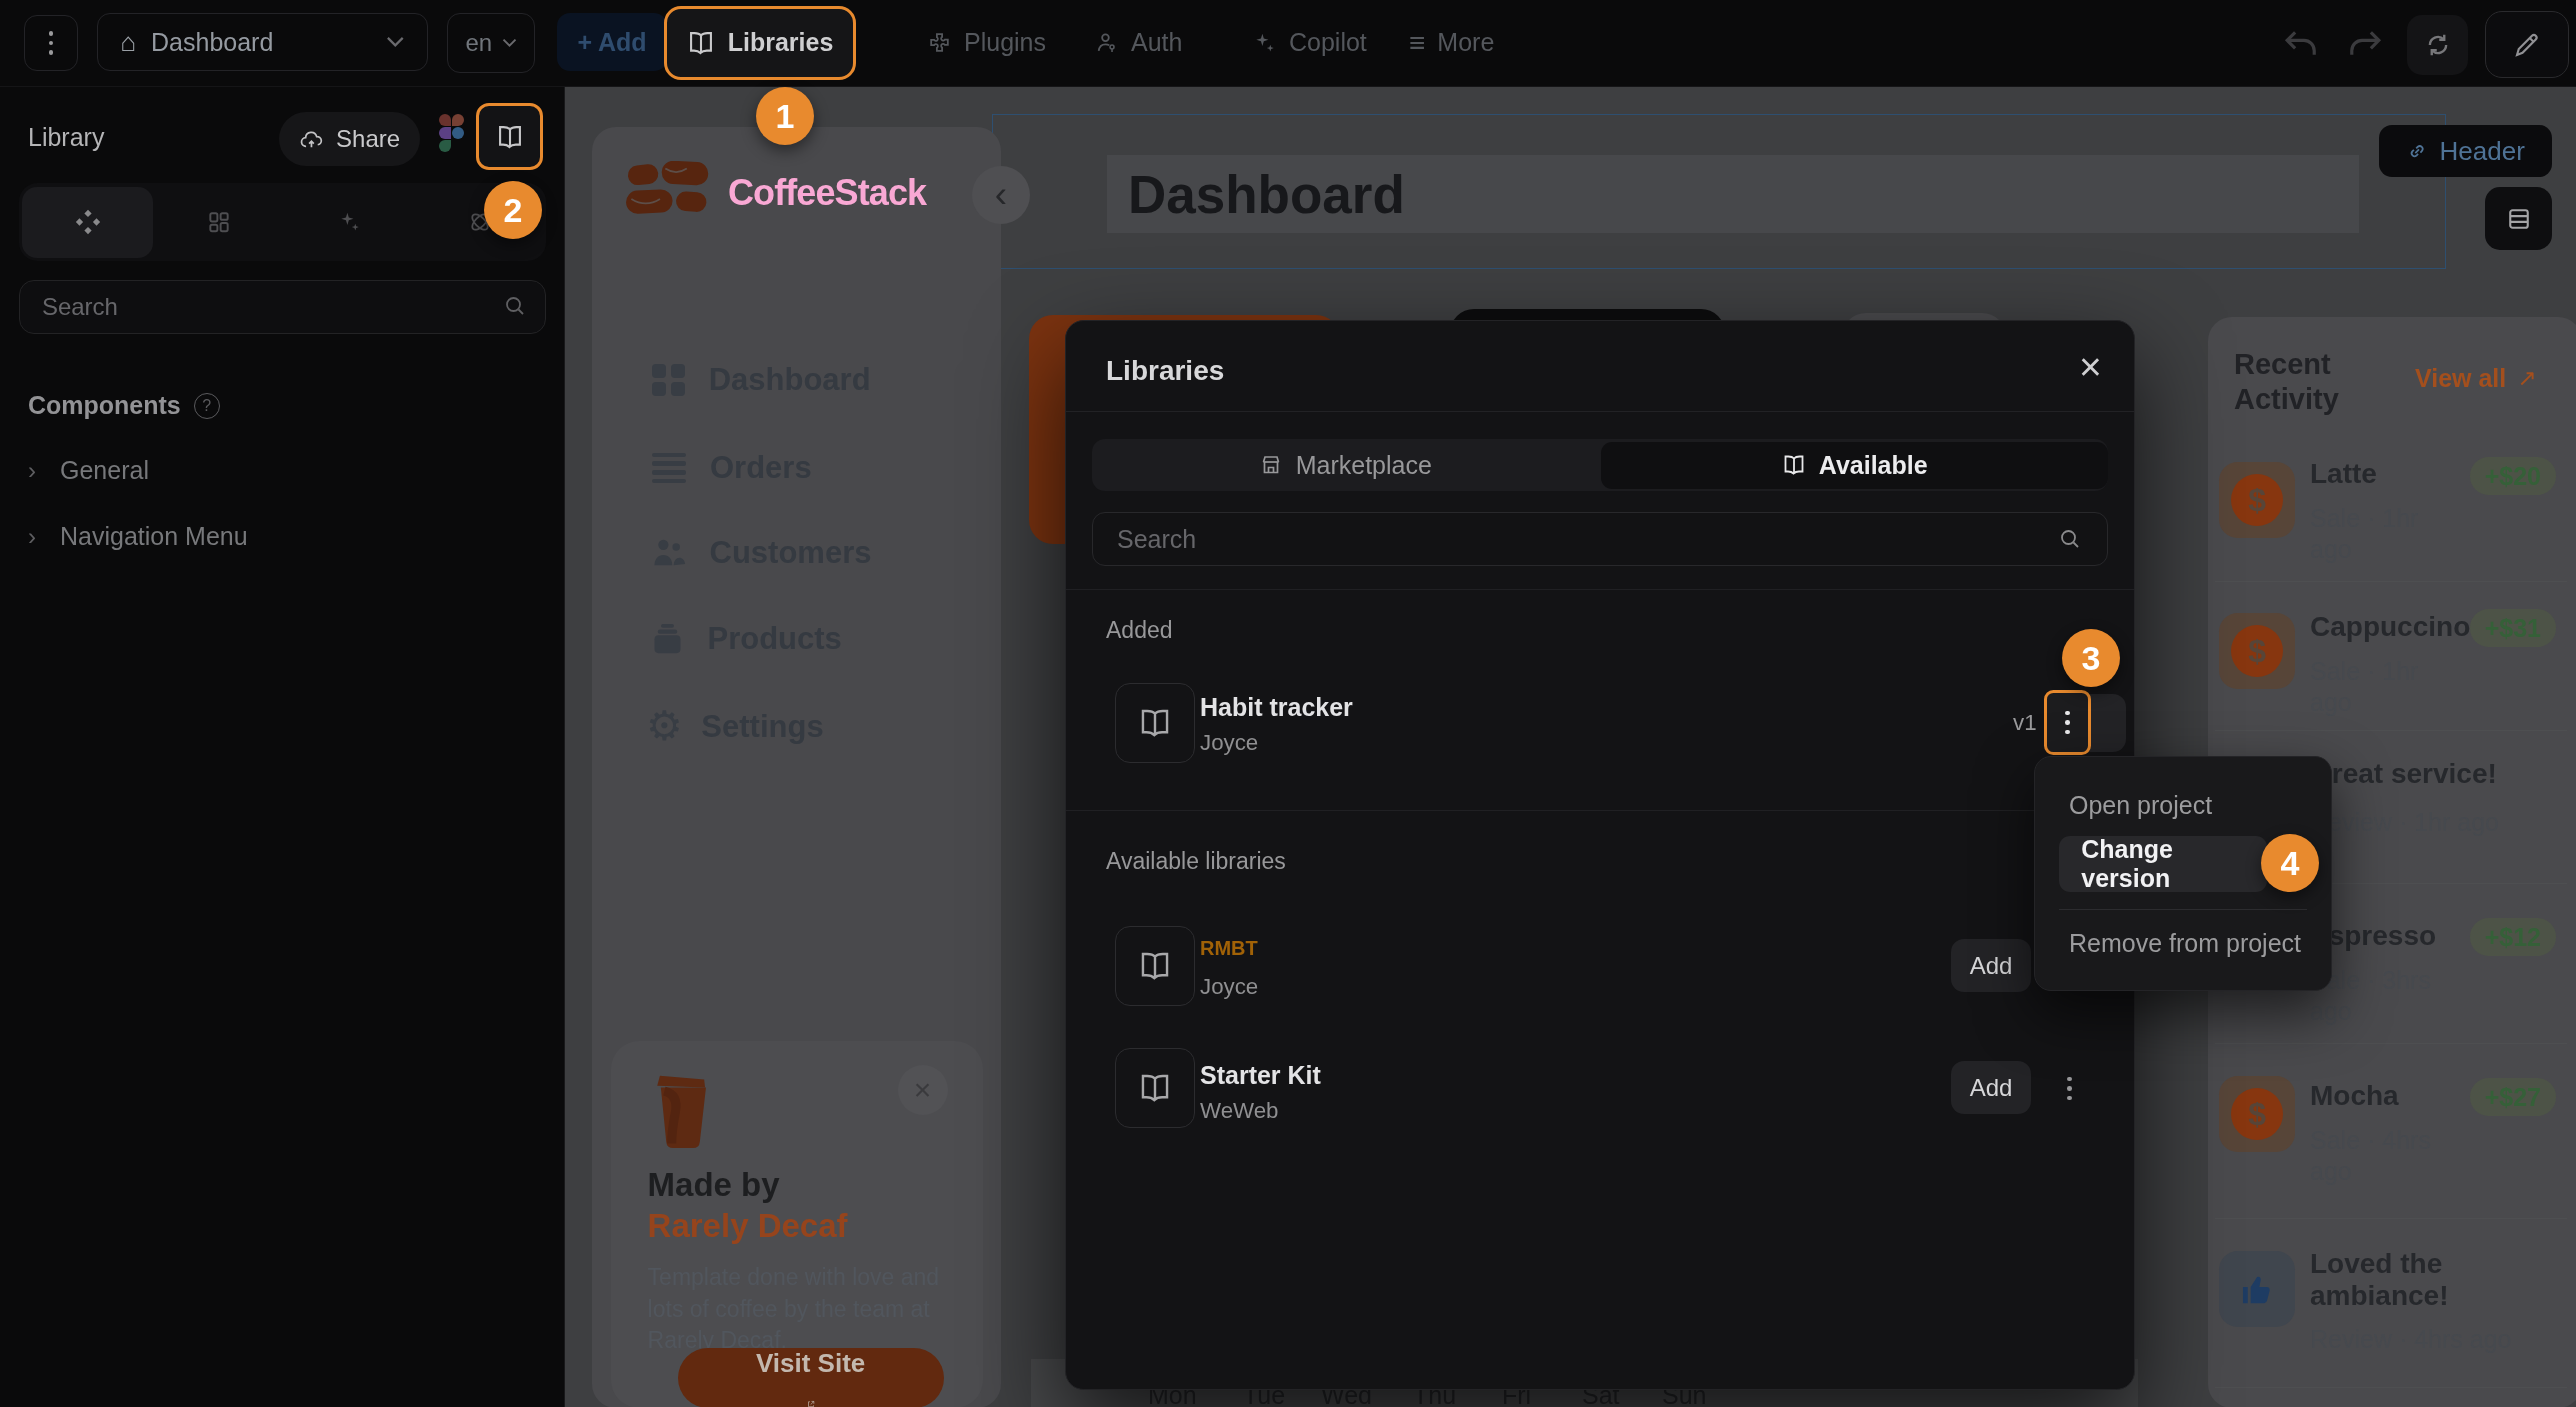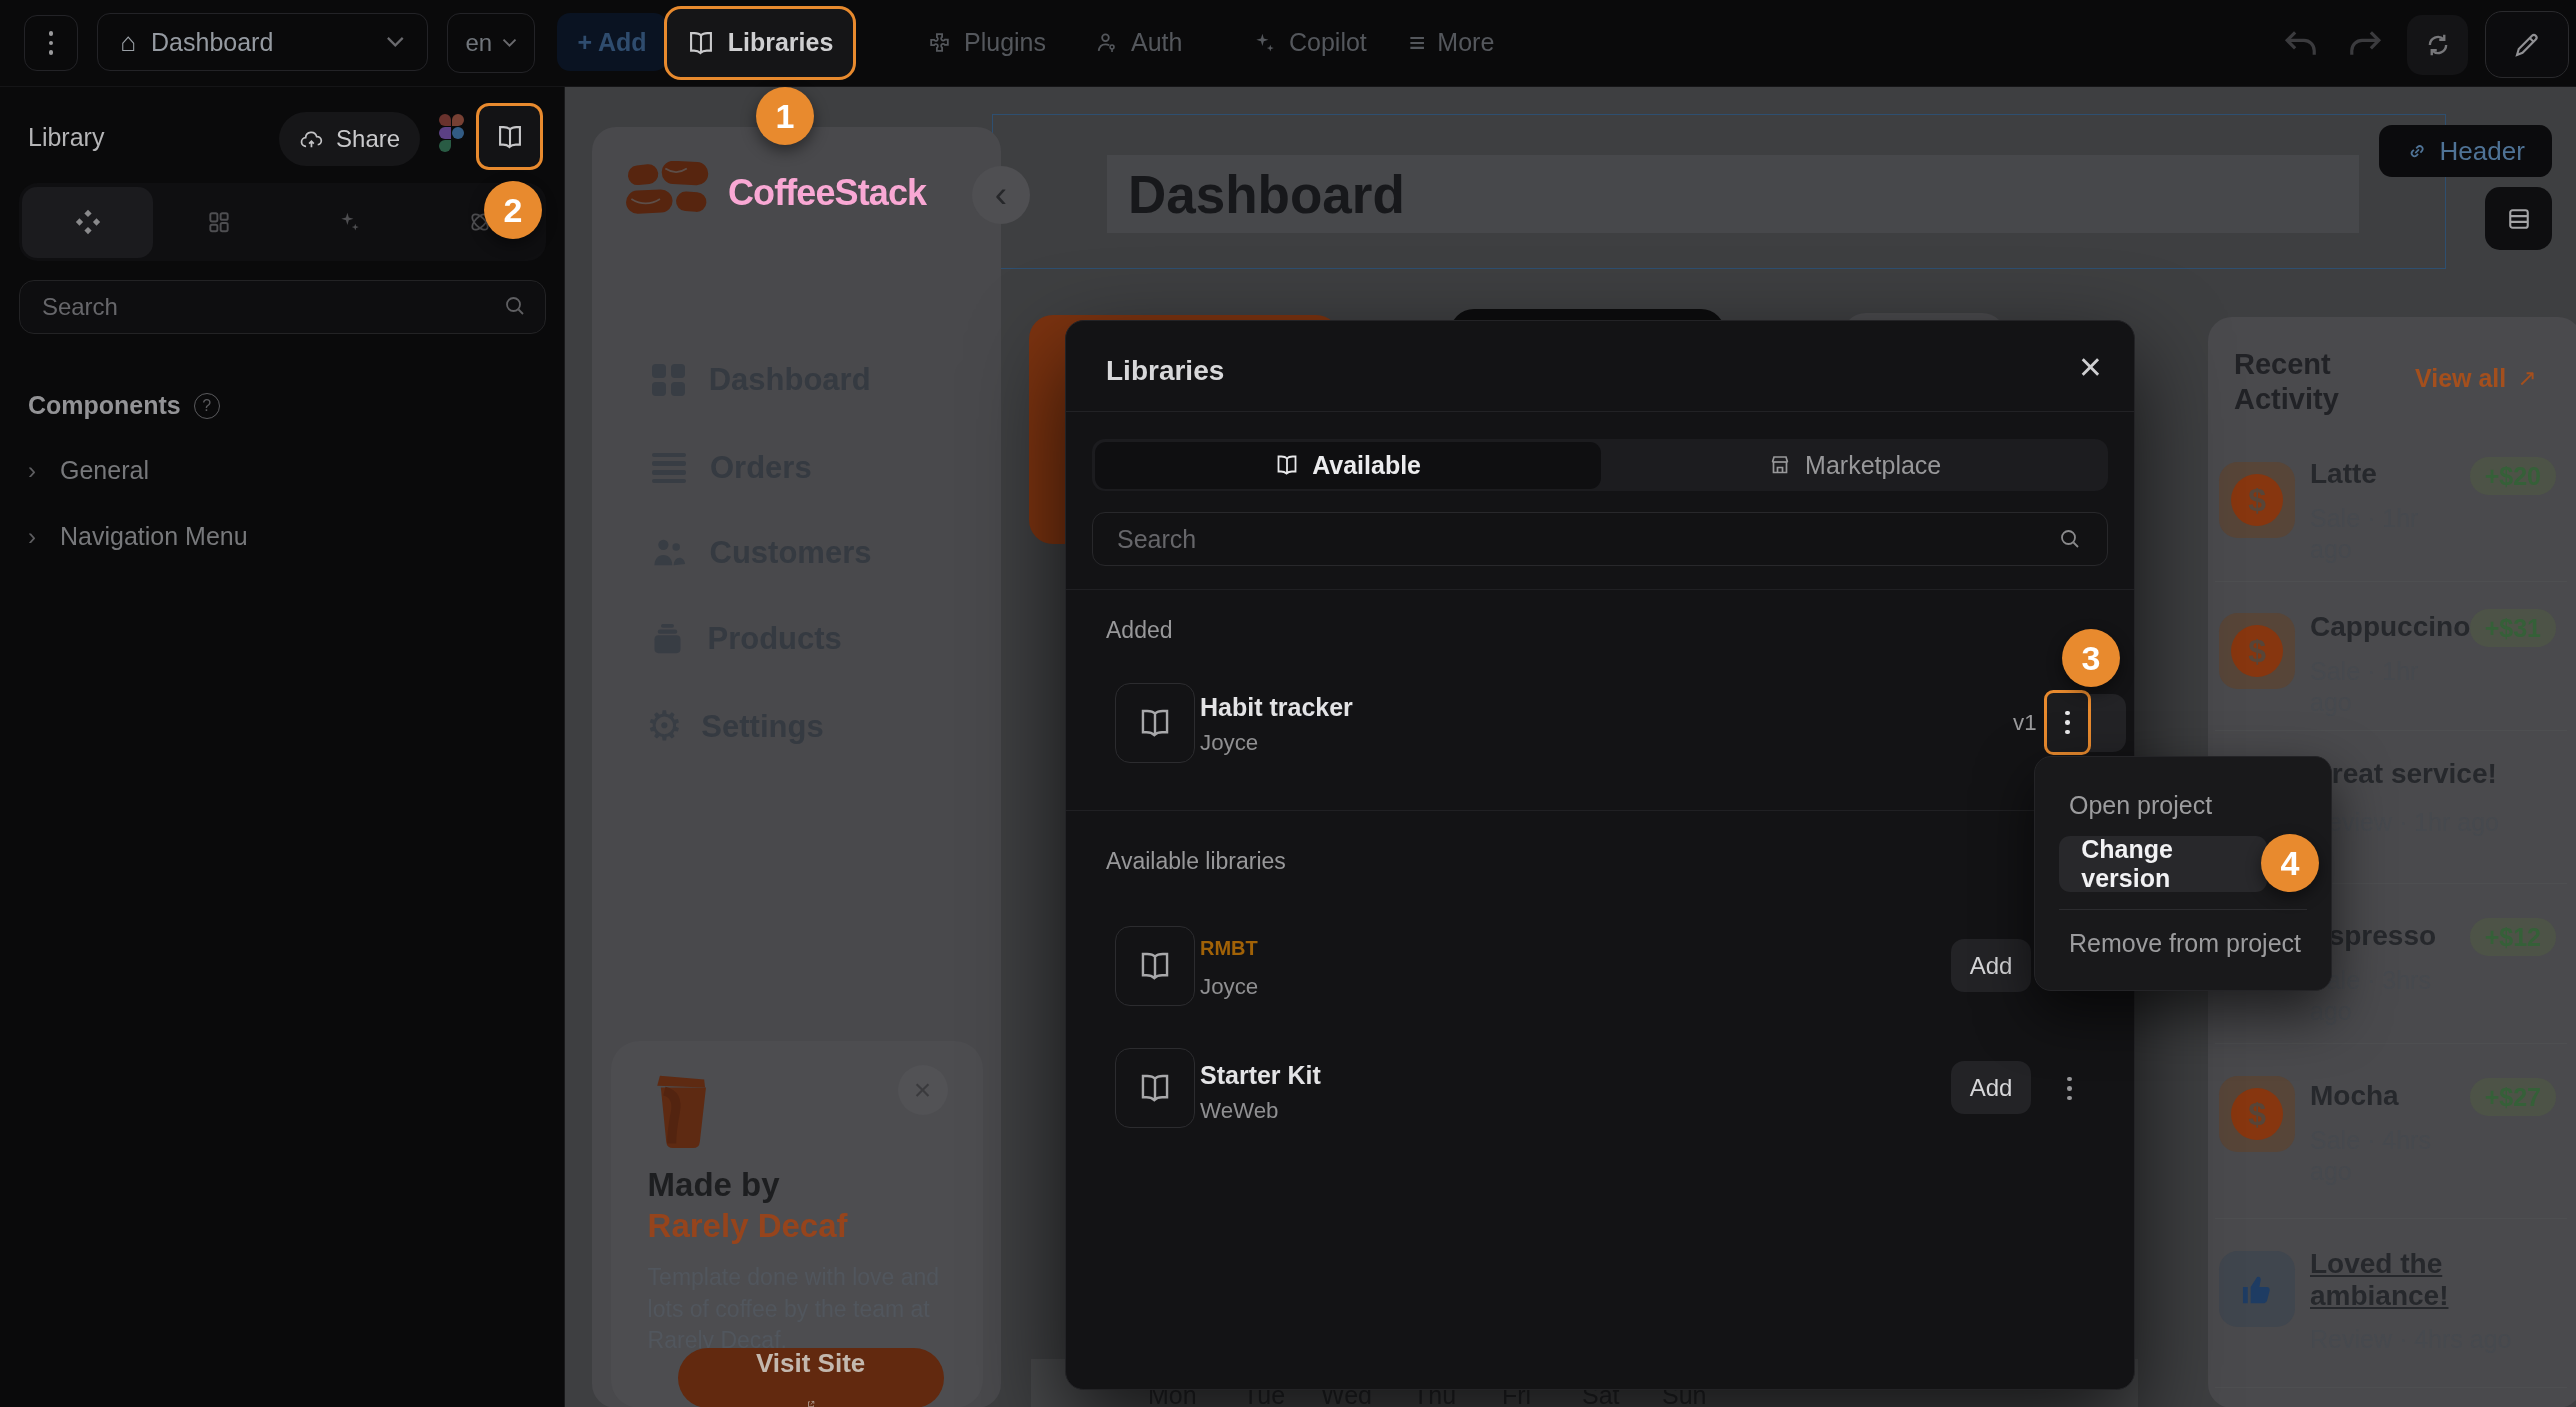--- a/index.html
+++ b/index.html
@@ -367,48 +367,48 @@
     <span class="abs" style="left:102px;top:763px;font-size:28px;font-weight:700;color:#26282c;">Mocha</span>
     <span class="abs badge" style="right:26px;top:761px;">+$27</span>
     <span class="abs" style="left:102px;top:808px;width:140px;font-size:25px;color:#46494e;line-height:1.25;">Sale · 4hrs ago</span>
     <div class="abs divline" style="left:7.4px;top:901px;width:352px;"></div>
 
     <div class="abs flex" style="left:11.2px;top:934px;width:76px;height:76px;background:#40464e;border-radius:18.6px;justify-content:center;">
         <svg width="41" height="41" viewBox="0 0 24 24">
           <path d="M3.5 10.5h2.8V20H3.5z M8 20h7.6c1 0 1.8-.6 2-1.5l1.5-5.8c.3-1.1-.5-2.1-1.6-2.1h-4.4l.8-4.1c.2-1-.5-1.9-1.4-1.9-.5 0-1 .3-1.2.8L8 10.5z" fill="#1e3c63"></path>
         </svg>
       </div>
-    <span class="abs" style="left:102px;top:931px;width:168px;font-size:28px;font-weight:700;color:#26282c;line-height:1.15;text-decoration:underline;">Loved the ambiance!</span>
+    <span class="abs" style="left:102px;top:931px;width:168px;font-size:28px;font-weight:700;color:#26282c;line-height:1.15;">Loved the ambiance!</span>
     <span class="abs" style="left:102px;top:1007px;width:223px;font-size:25px;color:#46494e;line-height:1.25;">Review · 4hrs ago</span>
     <div class="abs divline" style="left:7.4px;top:1070px;width:352px;"></div>
   </div>
 </div>
 
 <div id="modal" class="abs">
   <span class="abs" style="left:40px;top:34px;font-size:28px;font-weight:600;color:#d8d8da;">Libraries</span>
   <span class="abs" style="left:1013px;top:24px;font-size:39px;color:#cfcfd1;font-weight:300;">×</span>
   <div class="abs" style="left:0;top:90px;width:1068px;height:0.9px;background:#222225;"></div>
 
   <div class="abs flex" style="left:26px;top:118px;width:1016px;height:52px;background:#1c1c1f;border-radius:13px;">
-    <div class="flex" style="width:508px;height:47px;margin-left:2.8px;background:#0f0f11;border-radius:11.2px;justify-content:center;gap:13px;">
-      <svg width="24" height="24" viewBox="0 0 24 24">
-          <path d="M3.5 3.5h3c2 0 4 .3 5.5 2c1.5-1.7 3.5-2 5.5-2h3v15h-3.5c-2 0-4 .5-5.5 2c-1.5-1.5-3.5-2-5.5-2H3.5z M12 5.5v15" stroke="#e8e8ea" stroke-width="1.8" fill="none"></path>
-        </svg>
-      <span style="color:#ececee;font-size:25px;font-weight:600;">Available</span>
-    </div>
     <div class="flex" style="width:508px;height:47px;justify-content:center;gap:13px;">
       <svg width="24" height="24" viewBox="0 0 24 24">
           <g stroke="#98989a" stroke-width="1.7" fill="none">
             <path d="M4.5 9L6 4h12l1.5 5"></path>
             <path d="M5.5 9v10.5h13V9"></path>
             <path d="M9.5 19.5v-5h5v5"></path>
             <path d="M4.5 9h15"></path>
           </g>
         </svg>
       <span style="color:#98989a;font-size:25px;">Marketplace</span>
+    </div>
+    <div class="flex" style="width:508px;height:47px;margin-left:2.8px;background:#0f0f11;border-radius:11.2px;justify-content:center;gap:13px;">
+      <svg width="24" height="24" viewBox="0 0 24 24">
+          <path d="M3.5 3.5h3c2 0 4 .3 5.5 2c1.5-1.7 3.5-2 5.5-2h3v15h-3.5c-2 0-4 .5-5.5 2c-1.5-1.5-3.5-2-5.5-2H3.5z M12 5.5v15" stroke="#e8e8ea" stroke-width="1.8" fill="none"></path>
+        </svg>
+      <span style="color:#ececee;font-size:25px;font-weight:600;">Available</span>
     </div>
   </div>
 
   <input class="abs" style="left: 26px; top: 191px; width: 1016px; height: 54px; box-sizing: border-box; background: rgb(18, 18, 20); border: 0.9px solid rgb(40, 40, 43); border-radius: 13px; color: rgb(170, 170, 172); font-size: 25px; padding: 0px 65px 0px 24px; font-family: inherit;" placeholder="Search">
   <svg class="abs" style="left:992px;top:206px;" width="24" height="24" viewBox="0 0 24 24">
       <circle cx="10.5" cy="10.5" r="6.5" stroke="#8a8a8c" stroke-width="1.8" fill="none"></circle>
       <path d="M15.5 15.5l4.5 4.5" stroke="#8a8a8c" stroke-width="1.8"></path>
     </svg>
   <div class="abs" style="left:0;top:268px;width:1068px;height:0.9px;background:#202023;"></div>
 

